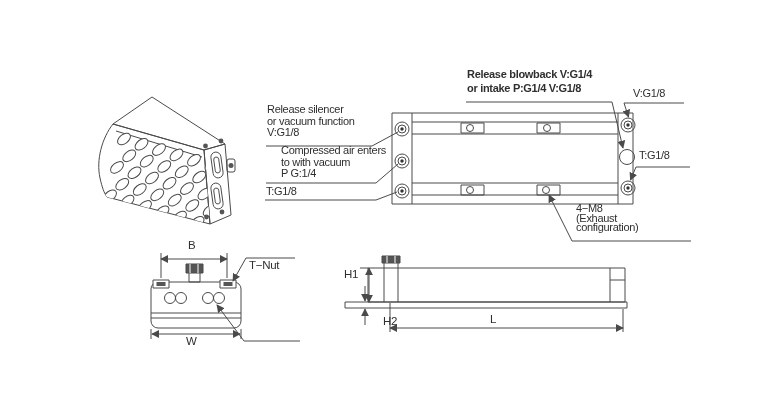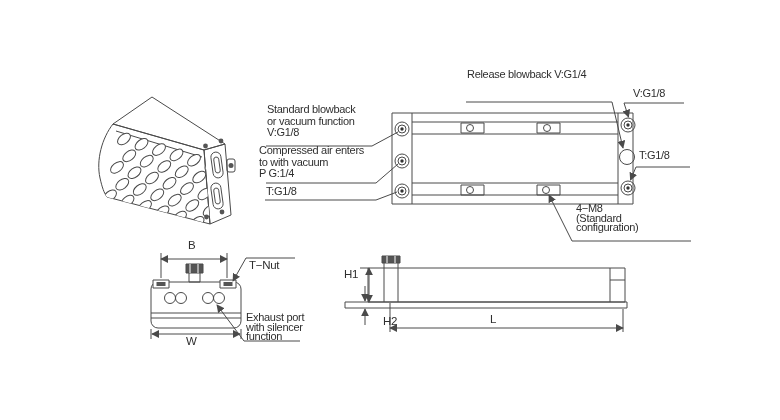--- a/index.html
+++ b/index.html
@@ -2,21 +2,21 @@
 <html><head>
 <meta charset="utf-8">
 <style>
   html,body{margin:0;padding:0;background:#fff;}
   #stage{position:relative;width:780px;height:420px;background:#ffffff;overflow:hidden;
          font-family:"Liberation Sans", sans-serif;}
   #art{position:absolute;left:0;top:0;}
   .lbl{position:absolute;font-size:11px;line-height:11.5px;color:#2f2f2f;
        letter-spacing:-0.3px;white-space:nowrap;}
   .lbl.tight{font-size:11px;line-height:9.5px;}
-  .lbl.wide{line-height:14px;}
+  .lbl.wide{line-height:14px;font-weight:bold;}
   .dim{font-size:11.5px;}
   svg *{vector-effect:non-scaling-stroke;}
 </style>
 </head>
 <body>
 
 <div id="stage">
 
 <svg id="art" width="780" height="420" viewBox="0 0 780 420">
   <defs>
@@ -211,54 +211,50 @@
 
     <g>
       <line x1="390" y1="303" x2="390" y2="332"></line>
       <line x1="623" y1="309" x2="623" y2="332"></line>
       <line x1="390" y1="328" x2="623" y2="328" marker-start="url(#ah)" marker-end="url(#ah)"></line>
     </g>
   </g>
 </svg>
 
   <div class="lbl" style="left:267px;top:104px">
-    <div>Standard blowback</div>
+    <div>Release silencer</div>
     <div>or vacuum function</div>
     <div>V:G1/8</div>
   </div>
 
-  <div class="lbl" style="left:259px;top:145px">
+  <div class="lbl" style="left:281px;top:145px">
     <div>Compressed air enters</div>
     <div>to with vacuum</div>
     <div>P G:1/4</div>
   </div>
 
   <div class="lbl" style="left:266px;top:186px">T:G1/8</div>
 
   <div class="lbl wide" style="left:467px;top:67px">
     <div>Release blowback V:G1/4</div>
+    <div>or intake P:G1/4 V:G1/8</div>
   </div>
 
   <div class="lbl" style="left:633px;top:88px">V:G1/8</div>
 
   <div class="lbl" style="left:639px;top:150px">T:G1/8</div>
 
   <div class="lbl tight" style="left:576px;top:204px">
     <div>4−M8</div>
-    <div>(Standard</div>
+    <div>(Exhaust</div>
     <div>configuration)</div>
   </div>
 
   <div class="lbl dim" style="left:188px;top:240px">B</div>
   <div class="lbl dim" style="left:249px;top:260px">T−Nut</div>
   <div class="lbl dim" style="left:186px;top:336px">W</div>
 
-  <div class="lbl tight" style="left:246px;top:313px">
-    <div>Exhaust port</div>
-    <div>with silencer</div>
-    <div>function</div>
-  </div>
 
   <div class="lbl dim" style="left:344px;top:269px">H1</div>
   <div class="lbl dim" style="left:383px;top:316px">H2</div>
   <div class="lbl dim" style="left:490px;top:314px">L</div>
 
 </div>
 
 </body></html>

